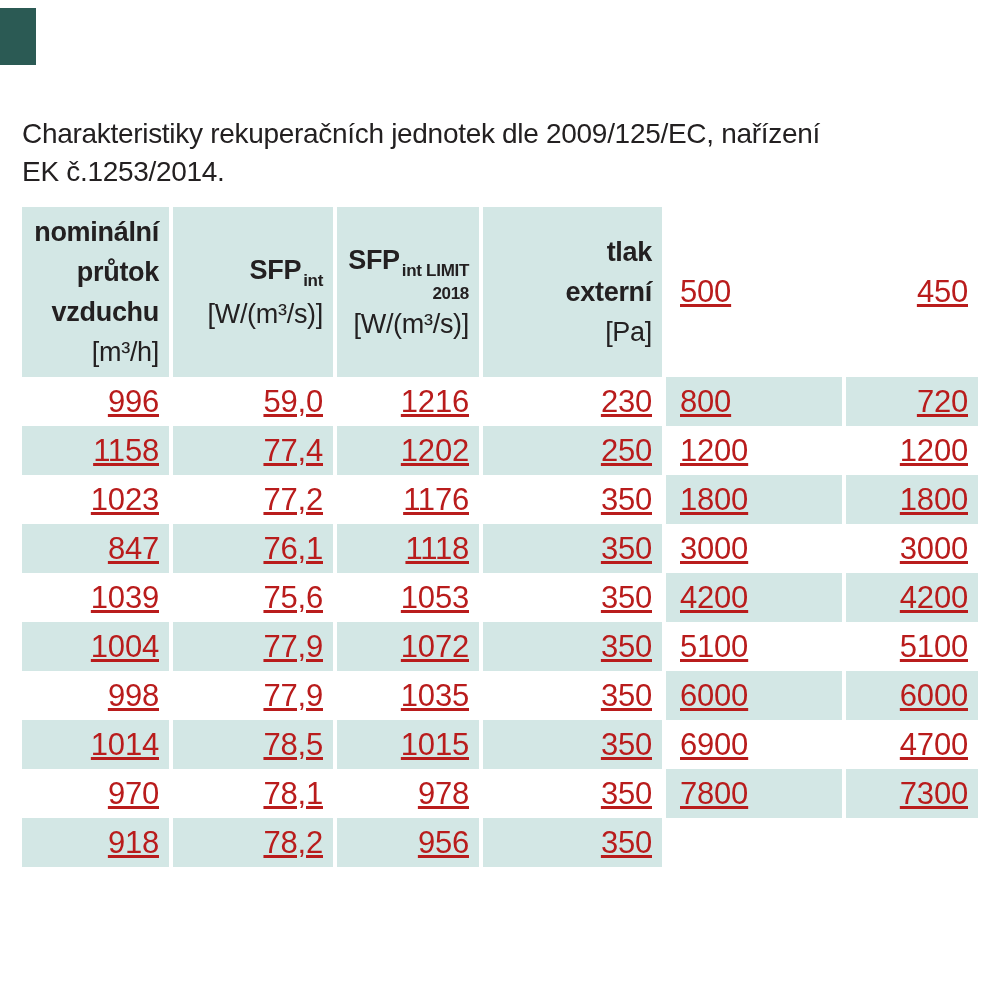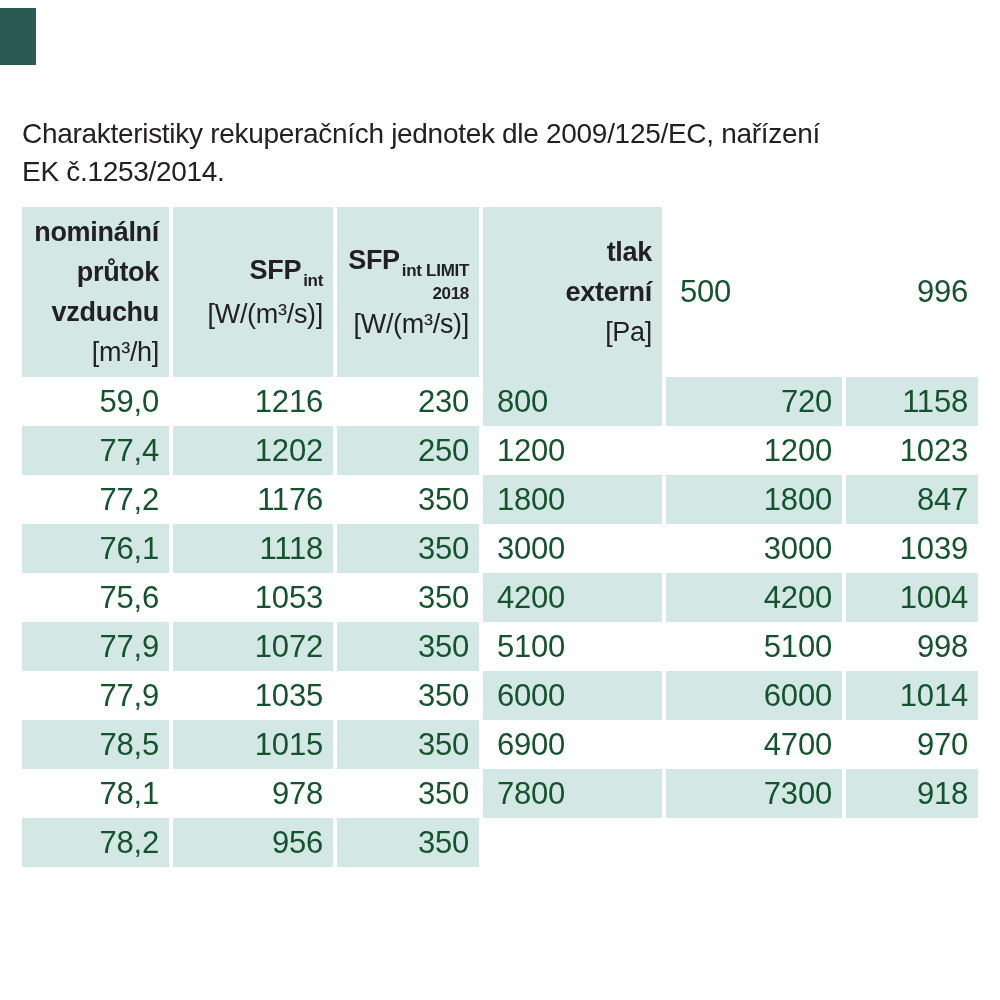--- a/index.html
+++ b/index.html
@@ -40,22 +40,22 @@
   .hline { white-space:nowrap; }
   .unit { font-weight:400; }
   .sfp-sub {
     font-size:17px; font-weight:bold; position:relative; top:7px; margin-left:2px;
   }
   .super-year { font-size:17px; font-weight:bold; line-height:20px; }
 
   .td {
     display:flex; align-items:center; justify-content:flex-end;
     padding:0 10px; box-sizing:border-box;
-    font-size:31px; letter-spacing:-0.2px; color:#14532d;
-    background:transparent; white-space:nowrap;
+    font-size:31px; letter-spacing:-0.2px; color:#b91c1c;
+    background:transparent; white-space:nowrap;text-decoration:underline;
   }
   .td.left { justify-content:flex-start; padding-left:14px; }
   .td.stripe { background:#d3e7e5; }
 </style>
 </head>
 <body>
 
 <div class="page">
 
   <div class="corner-accent"></div>
@@ -91,20 +91,21 @@
       <div class="hline unit">[W/(m³/s)]</div>
     </div>
 
     <div class="th">
       <div class="hline">tlak</div>
       <div class="hline">externí</div>
       <div class="hline unit">[Pa]</div>
     </div>
 
   <div class="td left">500</div>
+      <div class="td">450</div>
       <div class="td">996</div>
       <div class="td">59,0</div>
       <div class="td">1216</div>
       <div class="td">230</div>
       <div class="td left stripe">800</div>
       <div class="td stripe">720</div>
       <div class="td stripe">1158</div>
       <div class="td stripe">77,4</div>
       <div class="td stripe">1202</div>
       <div class="td stripe">250</div>

